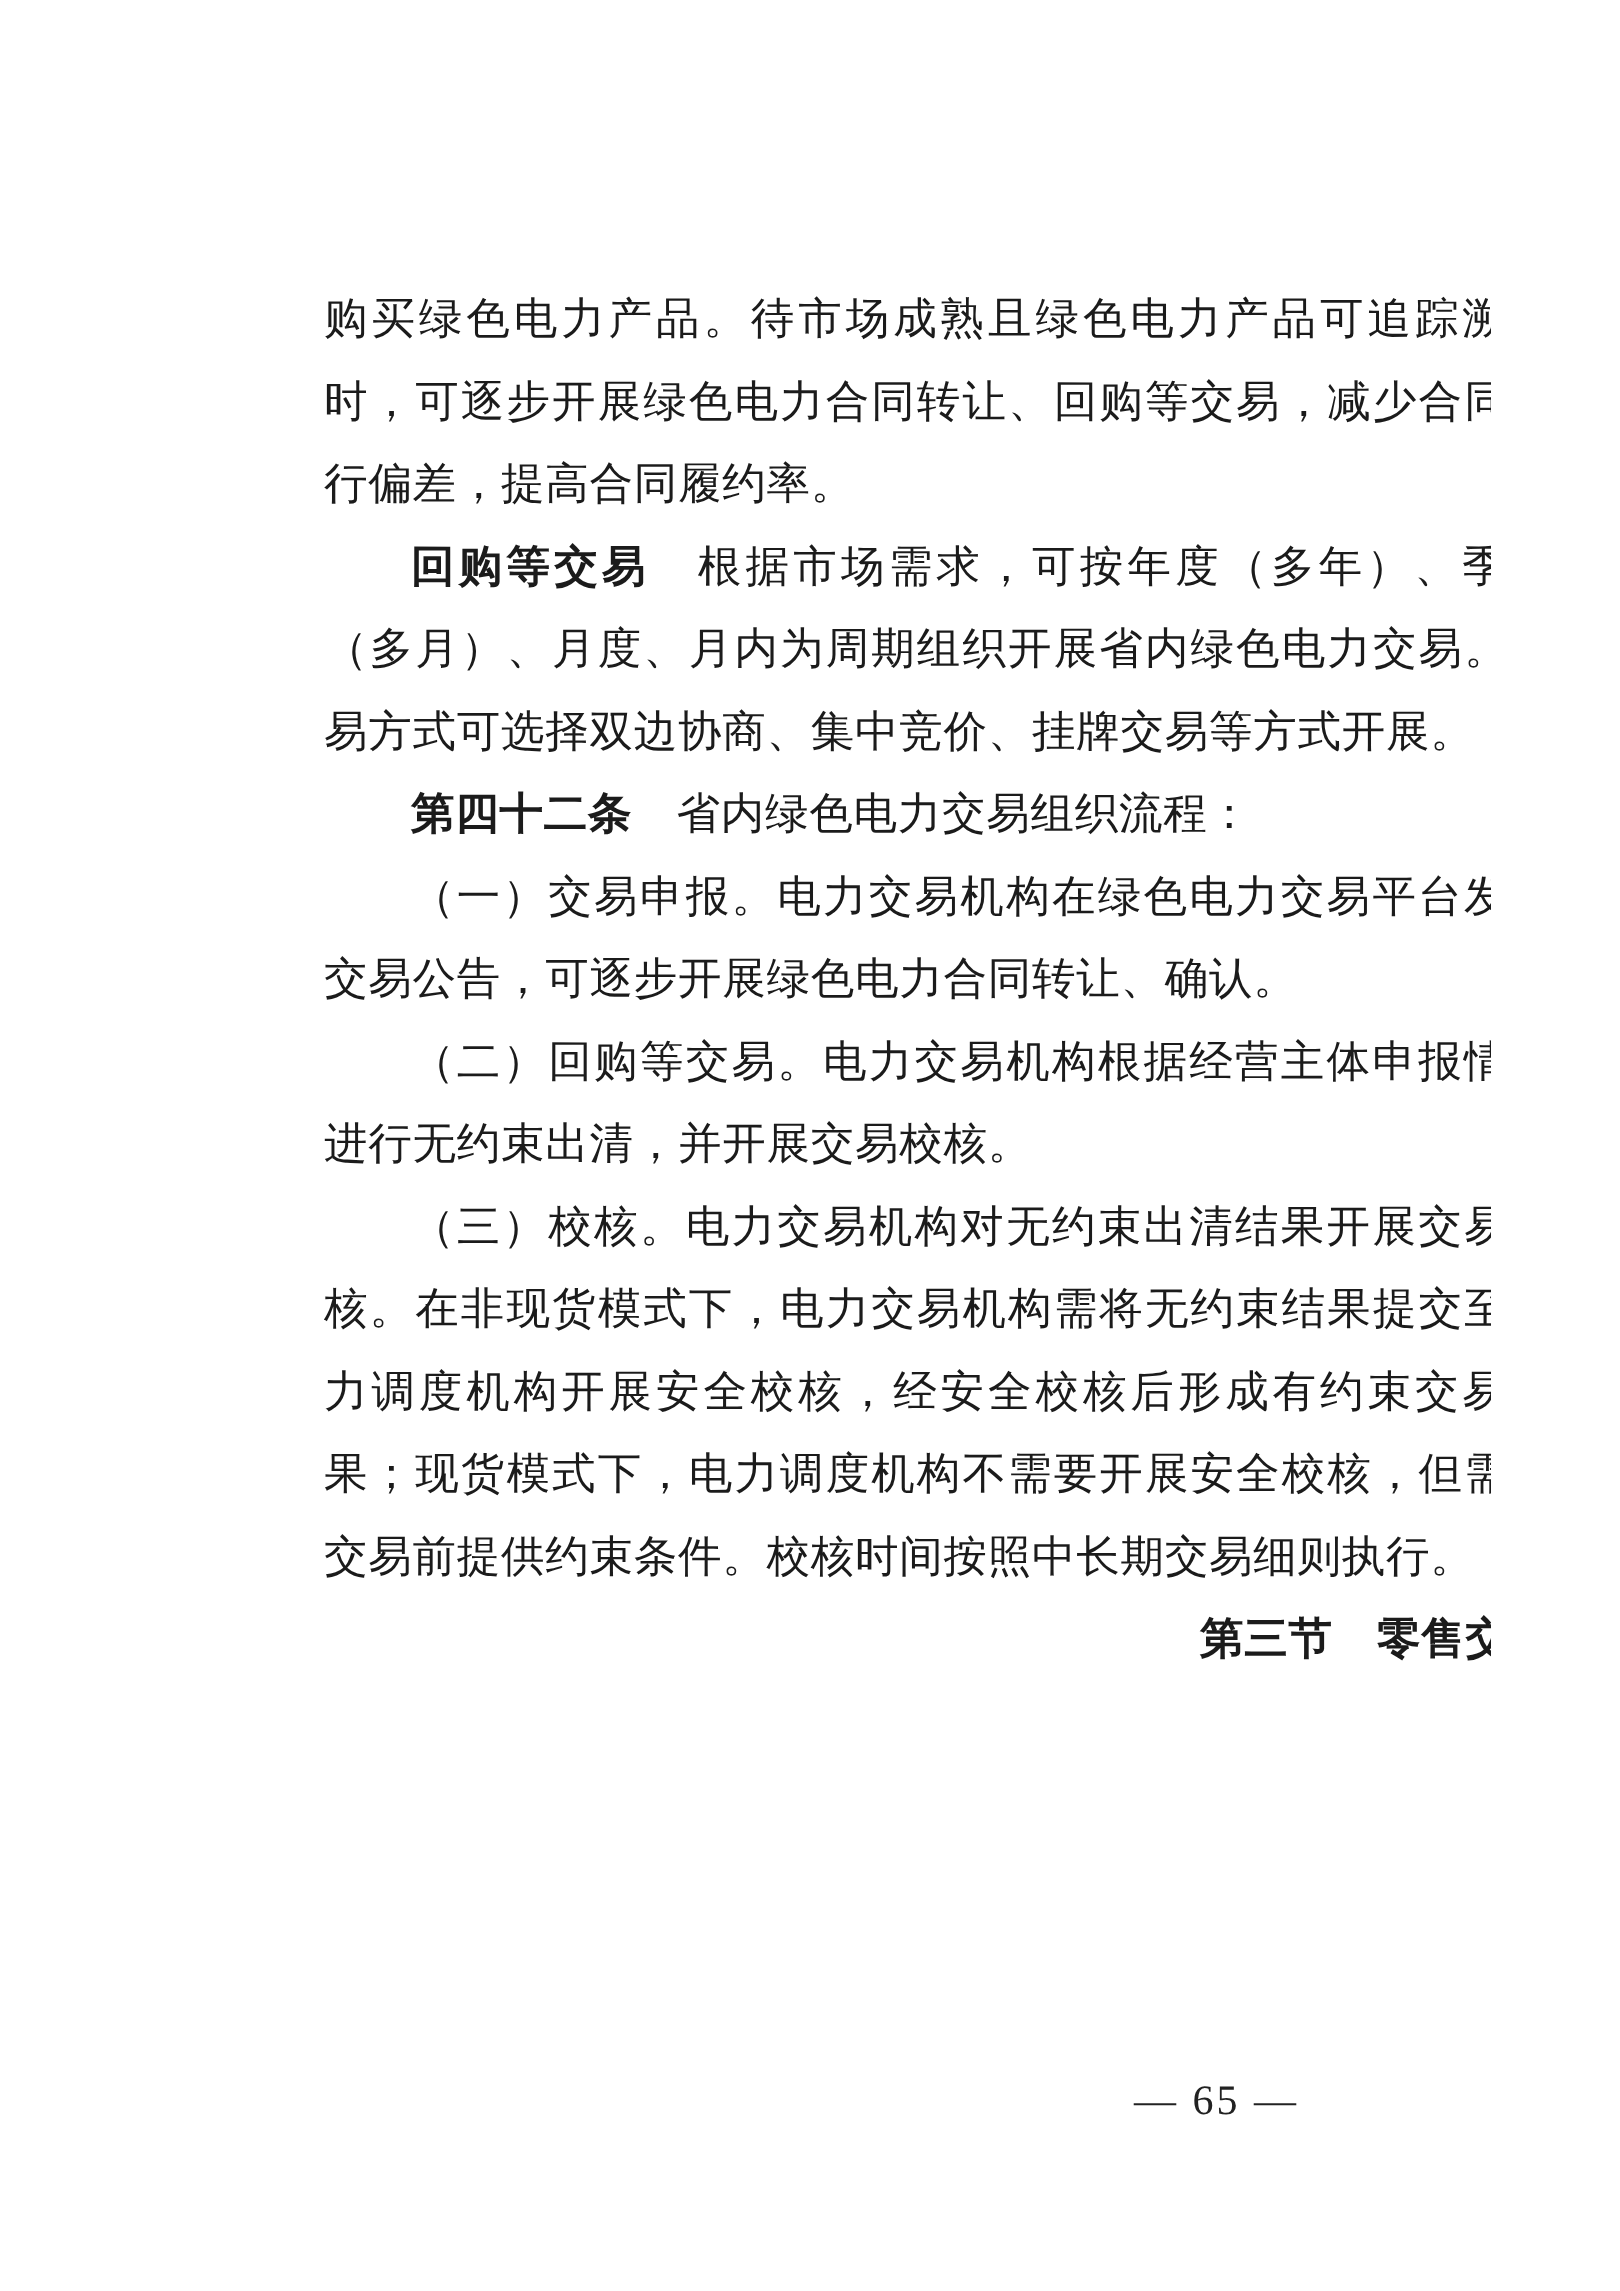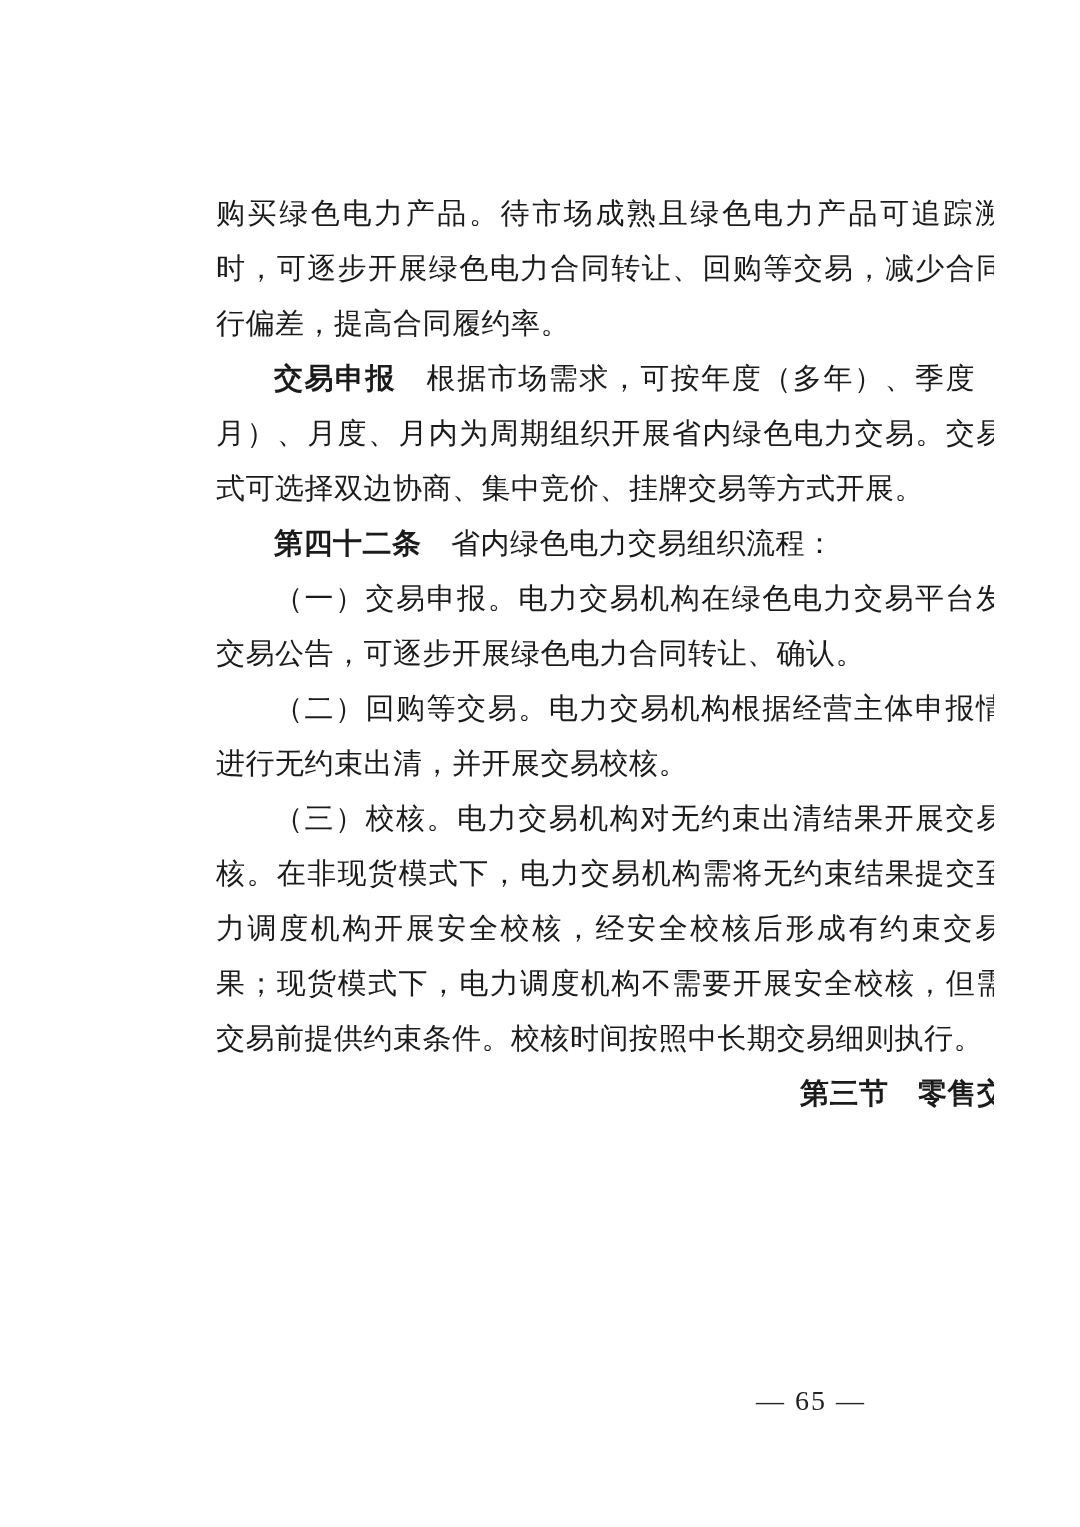--- a/index.html
+++ b/index.html
@@ -57,21 +57,21 @@
     color: #222222;
     font-family: "Liberation Serif", "DejaVu Serif", serif;
   }
 </style>
 </head>
 <body>
 
 <div class="page">
   <div class="text-block" id="text-block">
       <p class="para-noindent"><span>购买绿色电力产品。待市场成熟且绿色电力产品可追踪溯源时，可逐步开展绿色电力合同转让、回购等交易，减少合同执行偏差，提高合同履约率。</span></p>
-      <p class="para-indent"><span class="seg-bold">交易申报</span><span>　根据市场需求，可按年度（多年）、季度（多月）、月度、月内为周期组织开展省内绿色电力交易。交易方式可选择双边协商、集中竞价、挂牌交易等方式开展。</span></p>
+      <p class="para-indent"><span class="seg-bold">回购等交易</span><span>　根据市场需求，可按年度（多年）、季度（多月）、月度、月内为周期组织开展省内绿色电力交易。交易方式可选择双边协商、集中竞价、挂牌交易等方式开展。</span></p>
       <p class="para-indent"><span class="seg-bold">第四十二条</span><span>　省内绿色电力交易组织流程：</span></p>
       <p class="para-indent"><span>（一）交易申报。电力交易机构在绿色电力交易平台发布交易公告，可逐步开展绿色电力合同转让、确认。</span></p>
       <p class="para-indent"><span>（二）回购等交易。电力交易机构根据经营主体申报情况进行无约束出清，并开展交易校核。</span></p>
       <p class="para-indent"><span>（三）校核。电力交易机构对无约束出清结果开展交易校核。在非现货模式下，电力交易机构需将无约束结果提交至电力调度机构开展安全校核，经安全校核后形成有约束交易结果；现货模式下，电力调度机构不需要开展安全校核，但需要交易前提供约束条件。校核时间按照中长期交易细则执行。</span></p>
       <p class="section-heading"><span class="seg-bold">第三节　零售交易</span></p>
     </div>
   <div class="page-number">— 65 —</div>
 </div>
 
 </body></html>

